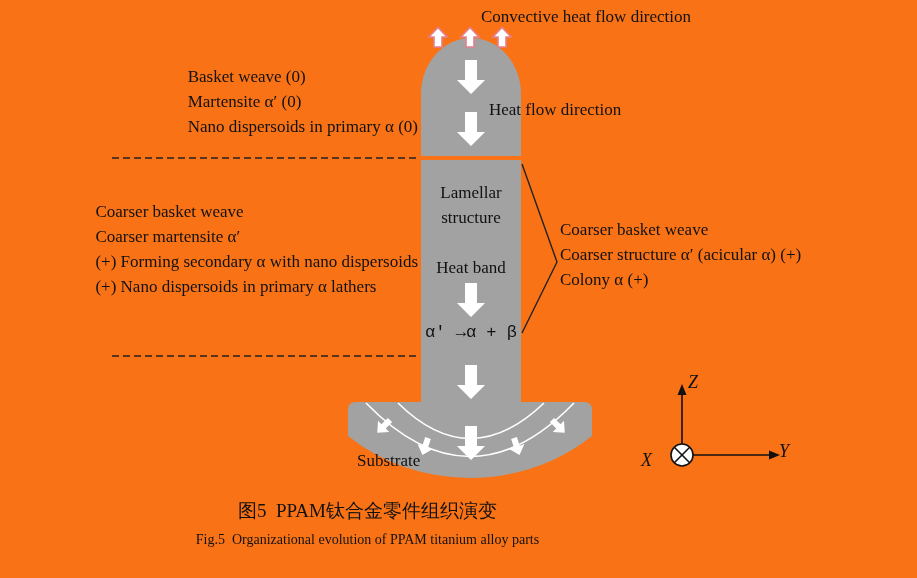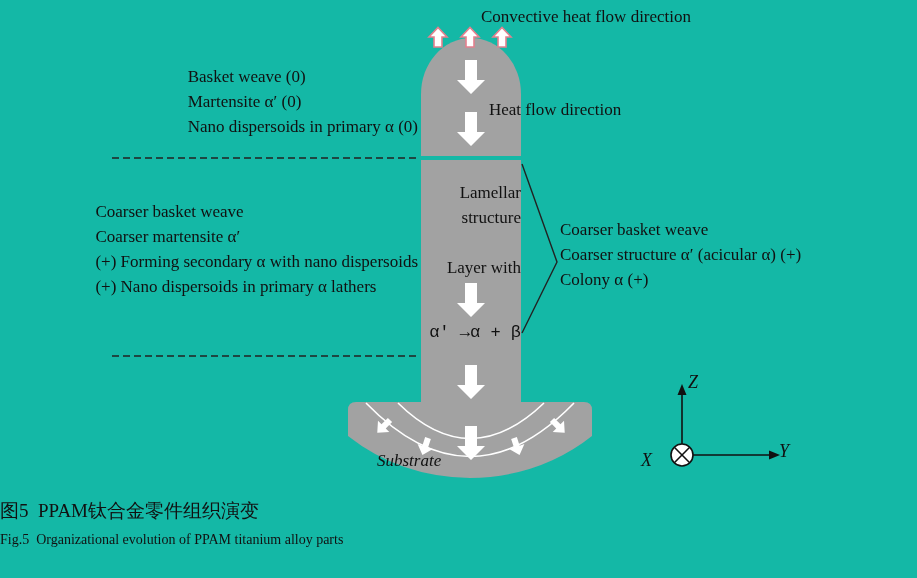--- a/index.html
+++ b/index.html
@@ -1,27 +1,27 @@
 <!DOCTYPE html>
 <html><head>
 <meta charset="utf-8">
 <style>
   * { margin:0; padding:0; box-sizing:border-box; }
   html,body { background:#ffffff; }
   .stage {
-    position:relative; width:917px; height:578px; background:#14b8a6;
+    position:relative; width:917px; height:578px; background:#f97316;
     font-family:"Liberation Serif","DejaVu Serif",serif; color:#111;
     overflow:hidden;
   }
   svg.layer { position:absolute; left:0; top:0; }
   .lbl { position:absolute; font-size:17px; line-height:25px; white-space:nowrap; }
   .block { position:absolute; font-size:17px; line-height:25px; white-space:nowrap; }
   .right-align { }
-  .col-text { position:absolute; left:421px; width:100px; text-align:right; font-size:17px; line-height:25px; }
-  .caption { position:absolute; left:0; width:735px; white-space:pre; }
+  .col-text { position:absolute; left:421px; width:100px; text-align:center; font-size:17px; line-height:25px; }
+  .caption { position:absolute; left:0; width:735px; text-align:center; white-space:pre; }
   .caption-zh { top:498px; font-size:19px; }
   .caption-en { top:532px; font-size:14px; }
   .axis-label { position:absolute; font-style:italic; font-size:18px; }
 </style>
 </head>
 <body>
 
 <div class="stage">
 
   <svg class="layer" width="917" height="578" viewBox="0 0 917 578">
@@ -85,30 +85,30 @@
 
   <div class="block right-align" style="right:499px; top:199px;">
     <div>Coarser basket weave</div>
     <div>Coarser martensite α′</div>
     <div>(+) Forming secondary α with nano dispersoids</div>
     <div>(+) Nano dispersoids in primary α lathers</div>
   </div>
 
 
   <div class="col-text" style="top:180px; white-space:normal;">Lamellar structure</div>
-  <div class="col-text" style="top:255px;">Layer with</div>
+  <div class="col-text" style="top:255px;">Heat band</div>
   <div class="col-text" style="top:320px;font-family:Liberation Mono, monospace;">α′ →α + β</div>
 
   <div class="block" style="left:560px; top:217px;">
     <div>Coarser basket weave</div>
     <div>Coarser structure α′ (acicular α) (+)</div>
     <div>Colony α (+)</div>
   </div>
 
-  <div class="lbl" style="left:377px; top:448px;font-style:italic;">Substrate</div>
+  <div class="lbl" style="left:357px; top:448px;">Substrate</div>
 
   <div class="axis-label" style="left:688px; top:372px;">Z</div>
   <div class="axis-label" style="left:779px; top:441px;">Y</div>
   <div class="axis-label" style="left:641px; top:450px;">X</div>
 
   <div class="caption caption-zh">图5  PPAM钛合金零件组织演变</div>
   <div class="caption caption-en">Fig.5  Organizational evolution of PPAM titanium alloy parts</div>
 
 </div>
 

